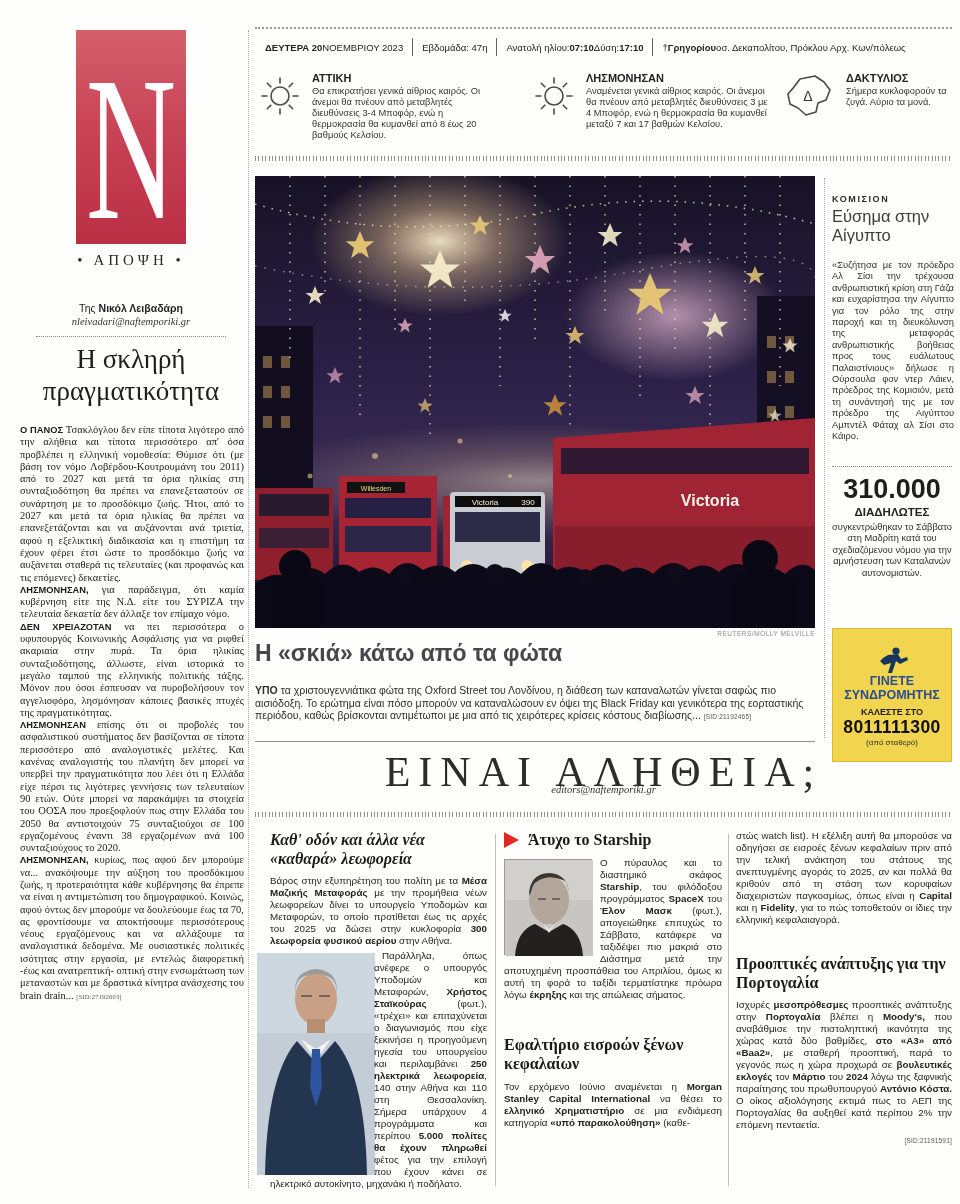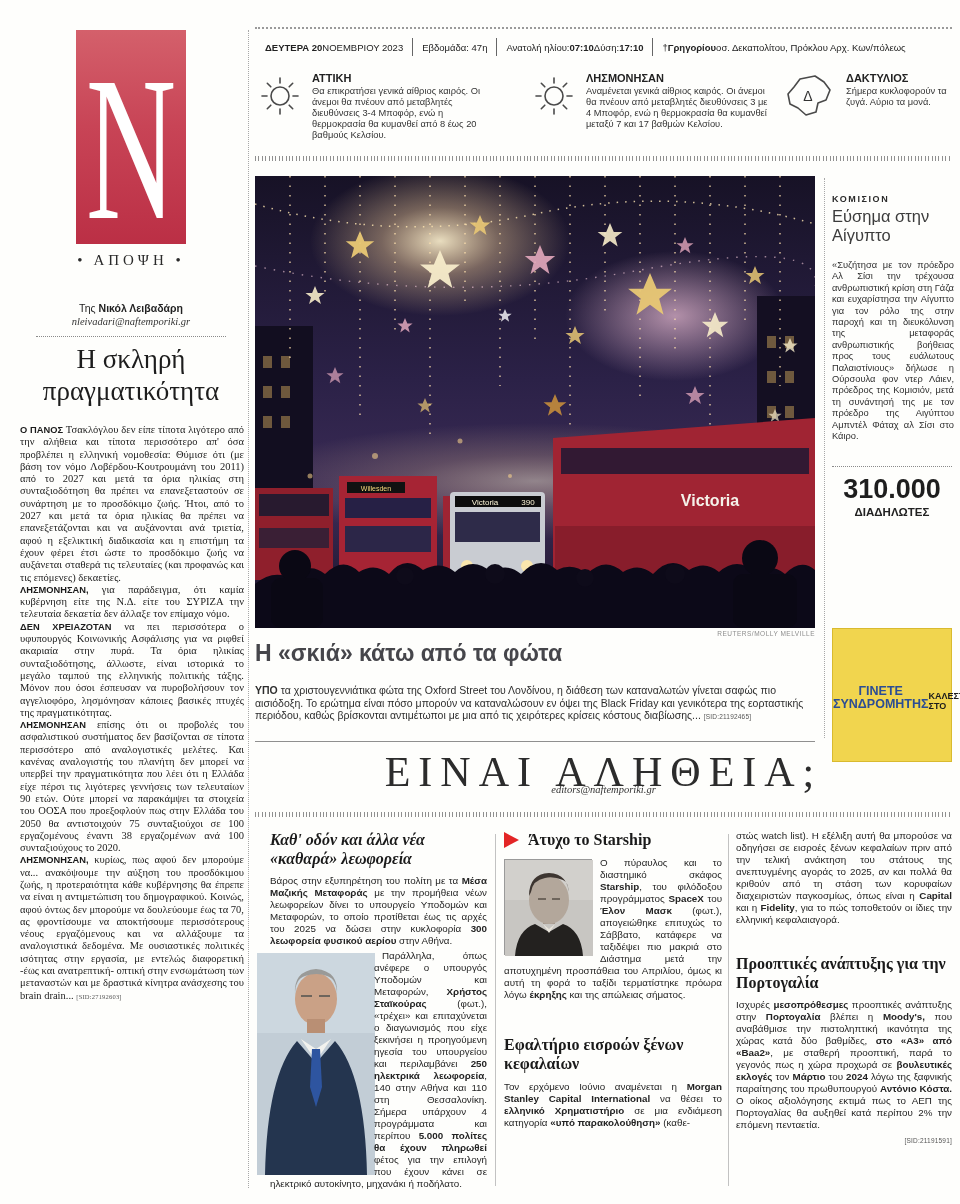--- a/index.html
+++ b/index.html
@@ -62,21 +62,21 @@
 
   
   .kicker { left:832px; top:194px; font-size:9px; font-weight:bold; letter-spacing:1.6px; color:#2b2b2b; }
   .kom-title { left:832px; top:207px; width:122px; font-size:16.5px; line-height:1.14; color:#3c3c3c; }
   .kom-body { left:832px; top:260px; width:122px; font-size:9.3px; line-height:11.4px; text-align:justify; color:#2e2e2e; }
   .kom-rule { left:832px; top:466px; width:120px; }
   .stat-num { left:828px; top:474px; width:128px; text-align:center; font-size:27px; font-weight:bold; color:#1e1e1e; }
   .stat-label { left:828px; top:506px; width:128px; text-align:center; font-size:11.5px; font-weight:bold; color:#222; }
   .stat-text { left:830px; top:522px; width:124px; text-align:center; font-size:9.3px; line-height:11.4px; color:#2e2e2e; }
   .sub-box { left:832px; top:628px; width:120px; height:134px; background:#f1d54e; border:1px solid #d9ba2e;
-             display:flex; flex-direction:row; align-items:center; padding-top:6px; }
+             display:flex; flex-direction:column; align-items:center; padding-top:16px; }
   .sub-title { font-size:12.5px; line-height:1.08; font-weight:bold; color:#2b4d94; text-align:center; }
   .sub-call { margin-top:5px; font-size:9px; font-weight:bold; color:#1c1c1c; }
   .sub-phone { font-size:17.5px; font-weight:bold; color:#101010; letter-spacing:0.4px; }
   .sub-note { font-size:8px; color:#333; }
 
   
   .sec-rule { left:255px; top:741px; width:560px; }
   .sec-title { left:255px; top:748px; width:697px; text-align:center;
                font-family:"Liberation Serif","DejaVu Serif",serif; font-size:42px;
                letter-spacing:8px; color:#2c2c2c; }
@@ -341,20 +341,21 @@
   <div class="abs credit">REUTERS/MOLLY MELVILLE</div>
   <div class="abs headline">Η «σκιά» κάτω από τα φώτα</div>
   <p class="abs caption"><span><b>ΥΠΟ</b><span> τα χριστουγεννιάτικα φώτα της Oxford Street του Λονδίνου, η διάθεση των καταναλωτών γίνεται σαφώς πιο αισιόδοξη. Το ερώτημα είναι πόσο μπορούν να καταναλώσουν εν όψει της Black Friday και γενικότερα της εορταστικής περιόδου, καθώς βρίσκονται αντιμέτωποι με μια από τις χειρότερες κρίσεις κόστους διαβίωσης... </span></span><span class="sid">[SID:21192465]</span></p>
 
   <div class="abs kicker">ΚΟΜΙΣΙΟΝ</div>
   <div class="abs kom-title">Εύσημα στην Αίγυπτο</div>
   <div class="abs kom-body">«Συζήτησα με τον πρόεδρο Αλ Σίσι την τρέχουσα ανθρωπιστική κρίση στη Γάζα και ευχαρίστησα την Αίγυπτο για τον ρόλο της στην παροχή και τη διευκόλυνση της μεταφοράς ανθρωπιστικής βοήθειας προς τους ευάλωτους Παλαιστίνιους» δήλωσε η Ούρσουλα φον ντερ Λάιεν, πρόεδρος της Κομισιόν, μετά τη συνάντησή της με τον πρόεδρο της Αιγύπτου Αμπντέλ Φάταχ αλ Σίσι στο Κάιρο.</div>
   <div class="abs dotted-h-fine kom-rule"></div>
   <div class="abs stat-num">310.000</div>
   <div class="abs stat-label">ΔΙΑΔΗΛΩΤΕΣ</div>
+  <div class="abs stat-text">συγκεντρώθηκαν το Σάββατο στη Μαδρίτη κατά του σχεδιαζόμενου νόμου για την αμνήστευση των Καταλανών αυτονομιστών.</div>
   <div class="abs sub-box">
     <svg width="36" height="30" viewBox="0 0 36 30">
       <g fill="#16355f">
           <circle cx="22" cy="6" r="3.6"></circle>
           <path d="M14,10 L24,9 L27,14 L33,12 L34,15 L26,19 L22,16 L18,28 L14,28 L17,18 L10,20 L6,16 L9,13 Z"></path>
         </g>
     </svg>
     <div class="sub-title"><span>ΓΙΝΕΤΕ</span><br><span>ΣΥΝΔΡΟΜΗΤΗΣ</span></div>
     <div class="sub-call">ΚΑΛΕΣΤΕ ΣΤΟ</div>
     <div class="sub-phone">8011111300</div>

